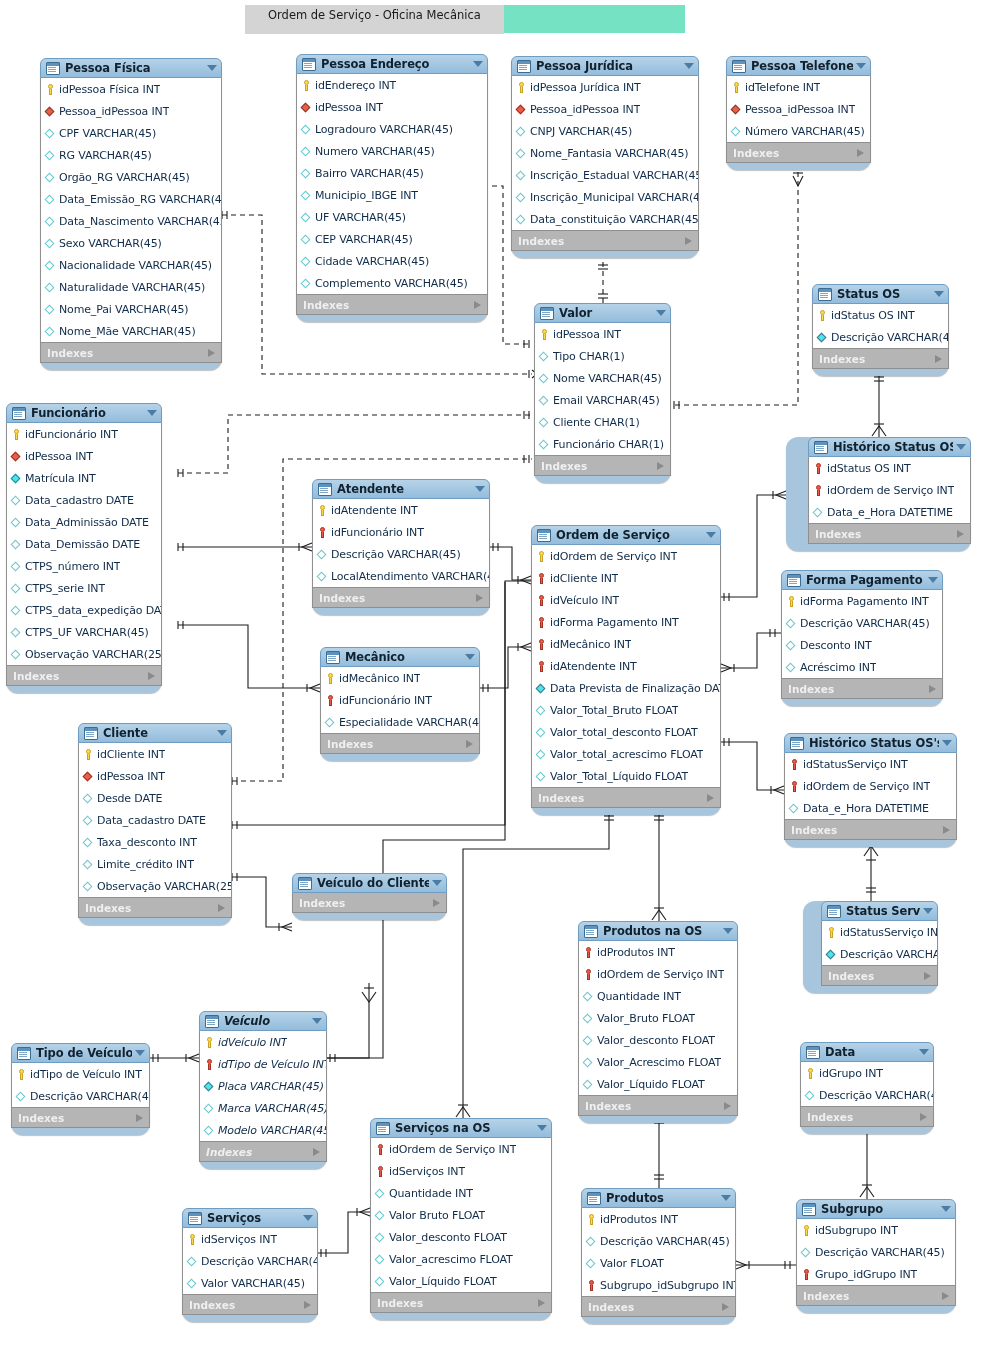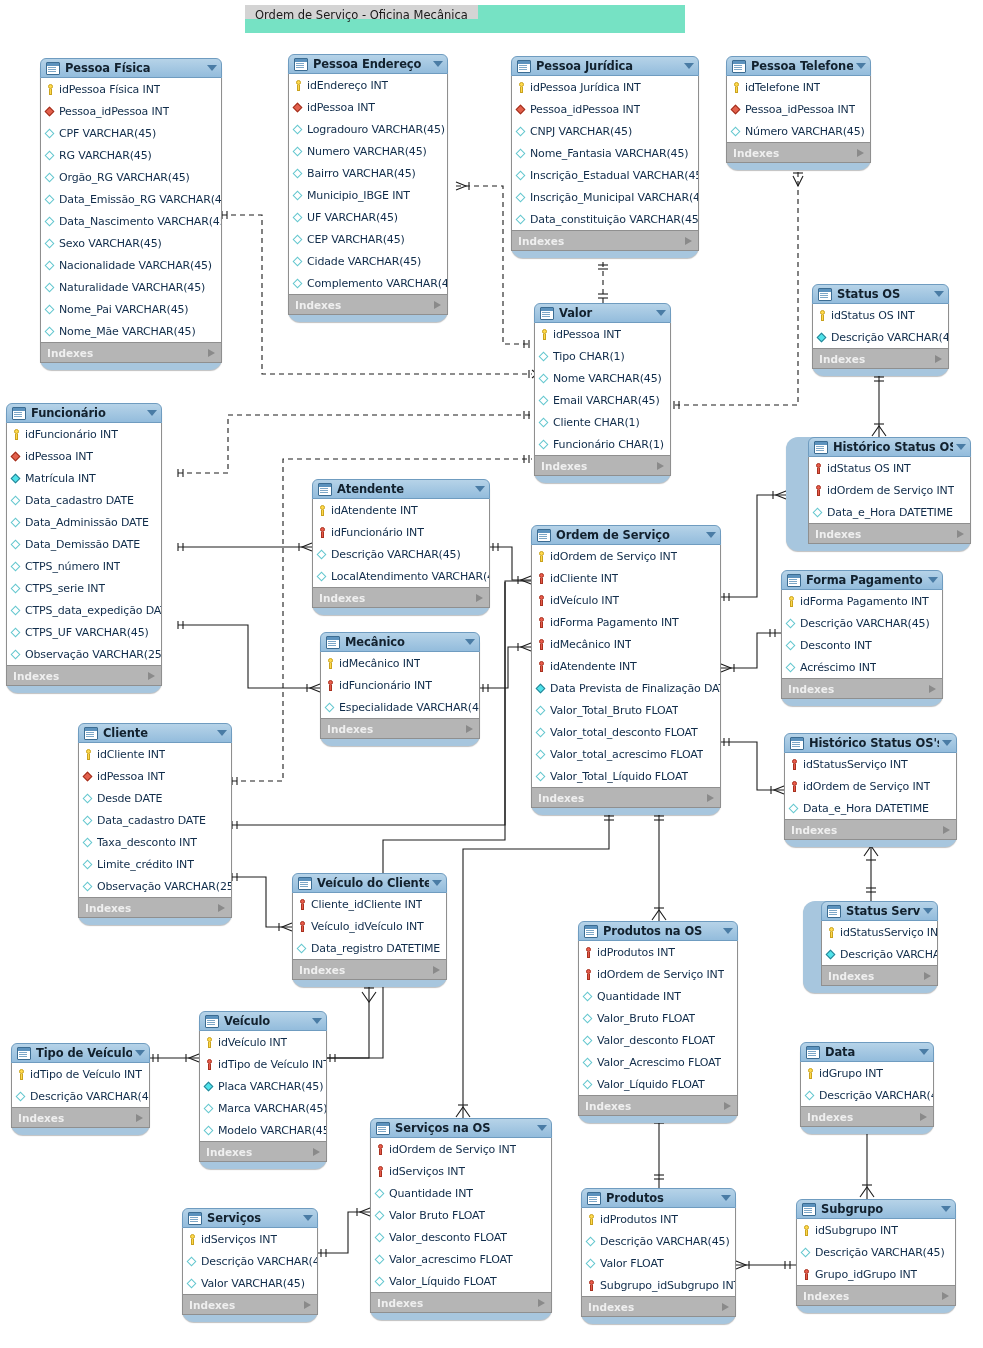--- a/index.html
+++ b/index.html
@@ -10,23 +10,23 @@
     background:#ffffff;
     font-family:"DejaVu Sans","Liberation Sans",sans-serif;
     overflow:hidden;
   }
   
   #title-banner{
     position:absolute;left:245px;top:5px;width:440px;height:28px;
     background:#76e2c4;
   }
   #title-tab{
-    position:absolute;left:245px;top:5px;height:14px;
+    position:absolute;left:245px;top:5px;height:29px;
     background:#d4d4d4;color:#1a1a1a;
-    font-size:11.5px;line-height:21px;padding:0 10px;
+    font-size:11.5px;line-height:21px;padding:0 23px;
     white-space:nowrap;
   }
   
   .tbl{
     position:absolute;
     background:#a7c6de;
     border-radius:12px;
     box-sizing:border-box;
     padding-bottom:7px;
     box-shadow:0 1px 1px rgba(0,0,0,.25);
@@ -348,21 +348,21 @@
           <div class="col">
             <span class="ic ic-nl"></span>
             <span class="lbl">Nome_Mãe VARCHAR(45)</span>
           </div>
         </div>
         <div class="idx">
           <span>Indexes</span>
           <span class="idx-arrow"></span>
         </div>
       </div>
-      <div class="tbl" style="left: 288px; top: 54px; width: 160px;">
+      <div class="tbl" style="left: 296px; top: 54px; width: 192px;">
         <div class="tbl-hdr">
           <span class="tbl-ico"></span>
           <span class="tbl-name">Pessoa Endereço</span>
           <span class="caret"></span>
         </div>
         <div class="tbl-body">
           <div class="col">
             <span class="ic ic-pk"></span>
             <span class="lbl">idEndereço INT</span>
           </div>
@@ -636,21 +636,21 @@
           <div class="col">
             <span class="ic ic-nl"></span>
             <span class="lbl">LocalAtendimento VARCHAR(45)</span>
           </div>
         </div>
         <div class="idx">
           <span>Indexes</span>
           <span class="idx-arrow"></span>
         </div>
       </div>
-      <div class="tbl" style="left: 320px; top: 632px; width: 160px;">
+      <div class="tbl" style="left: 320px; top: 647px; width: 160px;">
         <div class="tbl-hdr">
           <span class="tbl-ico"></span>
           <span class="tbl-name">Mecânico</span>
           <span class="caret"></span>
         </div>
         <div class="tbl-body">
           <div class="col">
             <span class="ic ic-pk"></span>
             <span class="lbl">idMecânico INT</span>
           </div>
@@ -819,34 +819,20 @@
           <span>Indexes</span>
           <span class="idx-arrow"></span>
         </div>
       </div>
       <div class="tbl" style="left: 292px; top: 873px; width: 155px;">
         <div class="tbl-hdr">
           <span class="tbl-ico"></span>
           <span class="tbl-name">Veículo do Cliente</span>
           <span class="caret"></span>
         </div>
-        <div class="tbl-body">
-          <div class="col">
-            <span class="ic ic-fk"></span>
-            <span class="lbl">Cliente_idCliente INT</span>
-          </div>
-          <div class="col">
-            <span class="ic ic-fk"></span>
-            <span class="lbl">Veículo_idVeículo INT</span>
-          </div>
-          <div class="col">
-            <span class="ic ic-nl"></span>
-            <span class="lbl">Data_registro DATETIME</span>
-          </div>
-        </div>
         <div class="idx">
           <span>Indexes</span>
           <span class="idx-arrow"></span>
         </div>
       </div>
       <div class="tbl" style="left: 803px; top: 901px; width: 135px; padding-left: 18px;">
         <div class="tbl-hdr">
           <span class="tbl-ico"></span>
           <span class="tbl-name">Status Serviço</span>
           <span class="caret"></span>
@@ -900,21 +886,21 @@
           <div class="col">
             <span class="ic ic-nl"></span>
             <span class="lbl">Valor_Líquido FLOAT</span>
           </div>
         </div>
         <div class="idx">
           <span>Indexes</span>
           <span class="idx-arrow"></span>
         </div>
       </div>
-      <div class="tbl" style="left: 199px; top: 1011px; width: 128px;">
+      <div class="tbl" style="left: 199px; top: 1011px; width: 128px; font-style: italic;">
         <div class="tbl-hdr">
           <span class="tbl-ico"></span>
           <span class="tbl-name">Veículo</span>
           <span class="caret"></span>
         </div>
         <div class="tbl-body">
           <div class="col">
             <span class="ic ic-pk"></span>
             <span class="lbl">idVeículo INT</span>
           </div>

